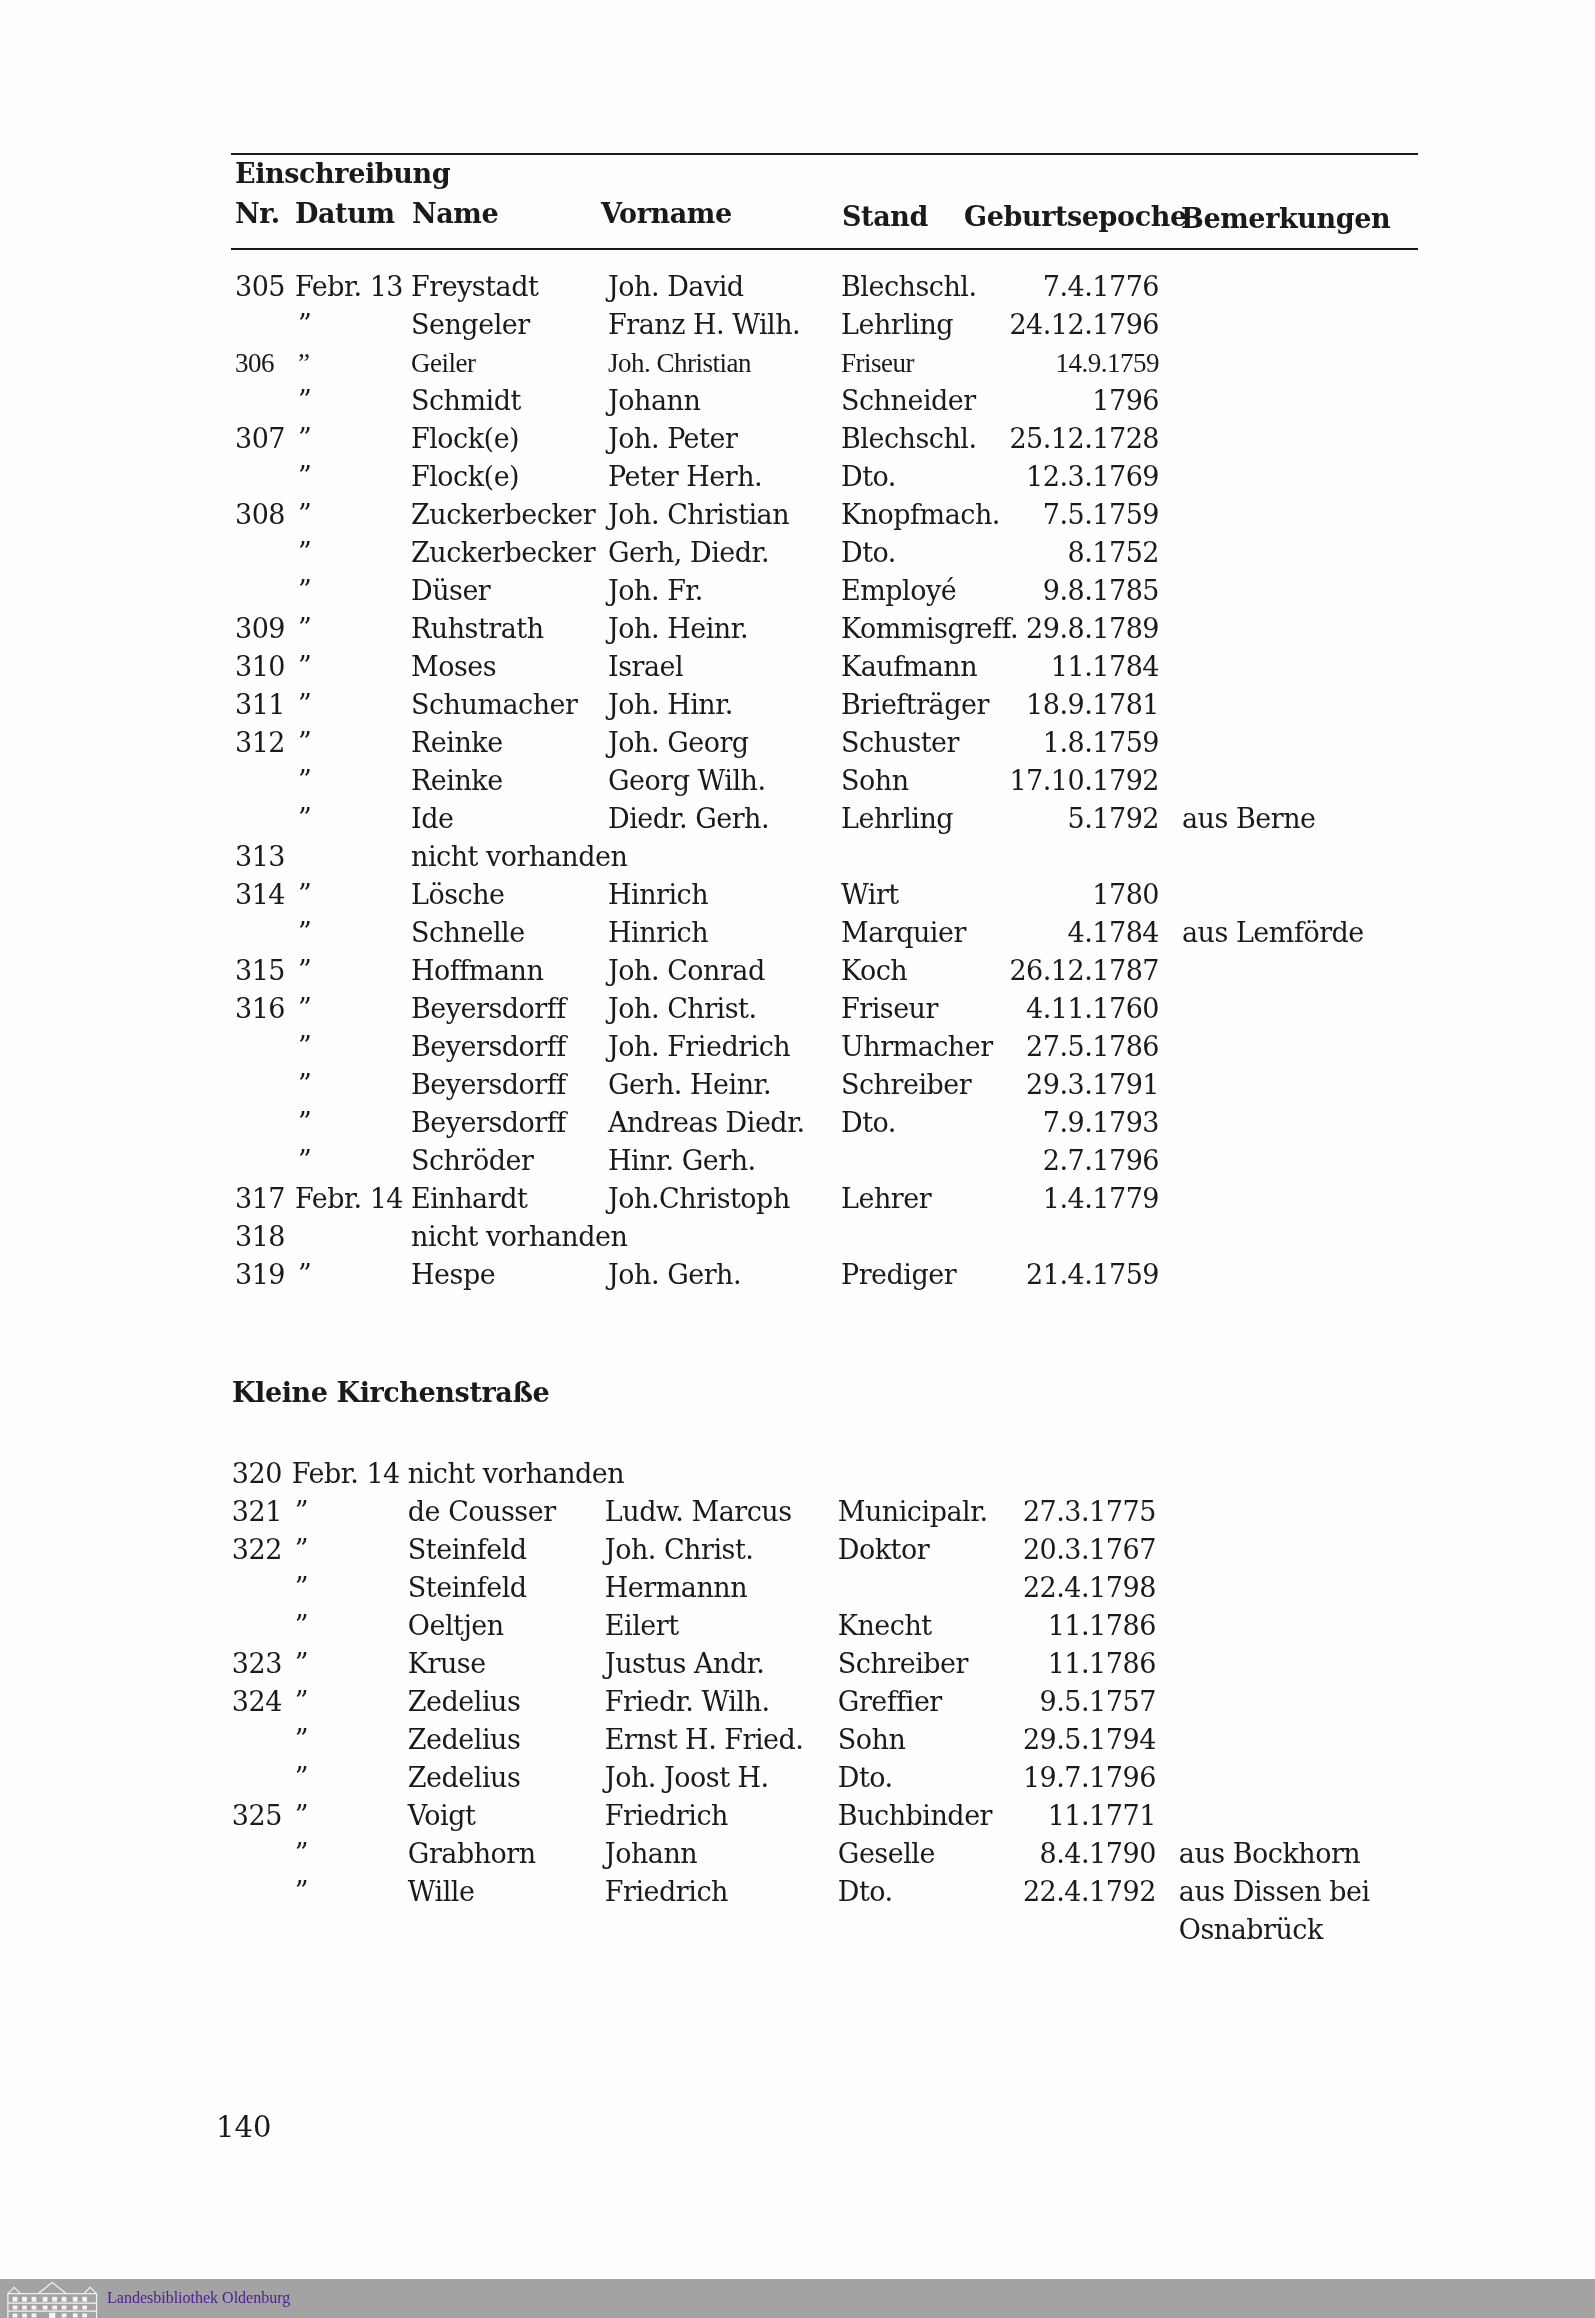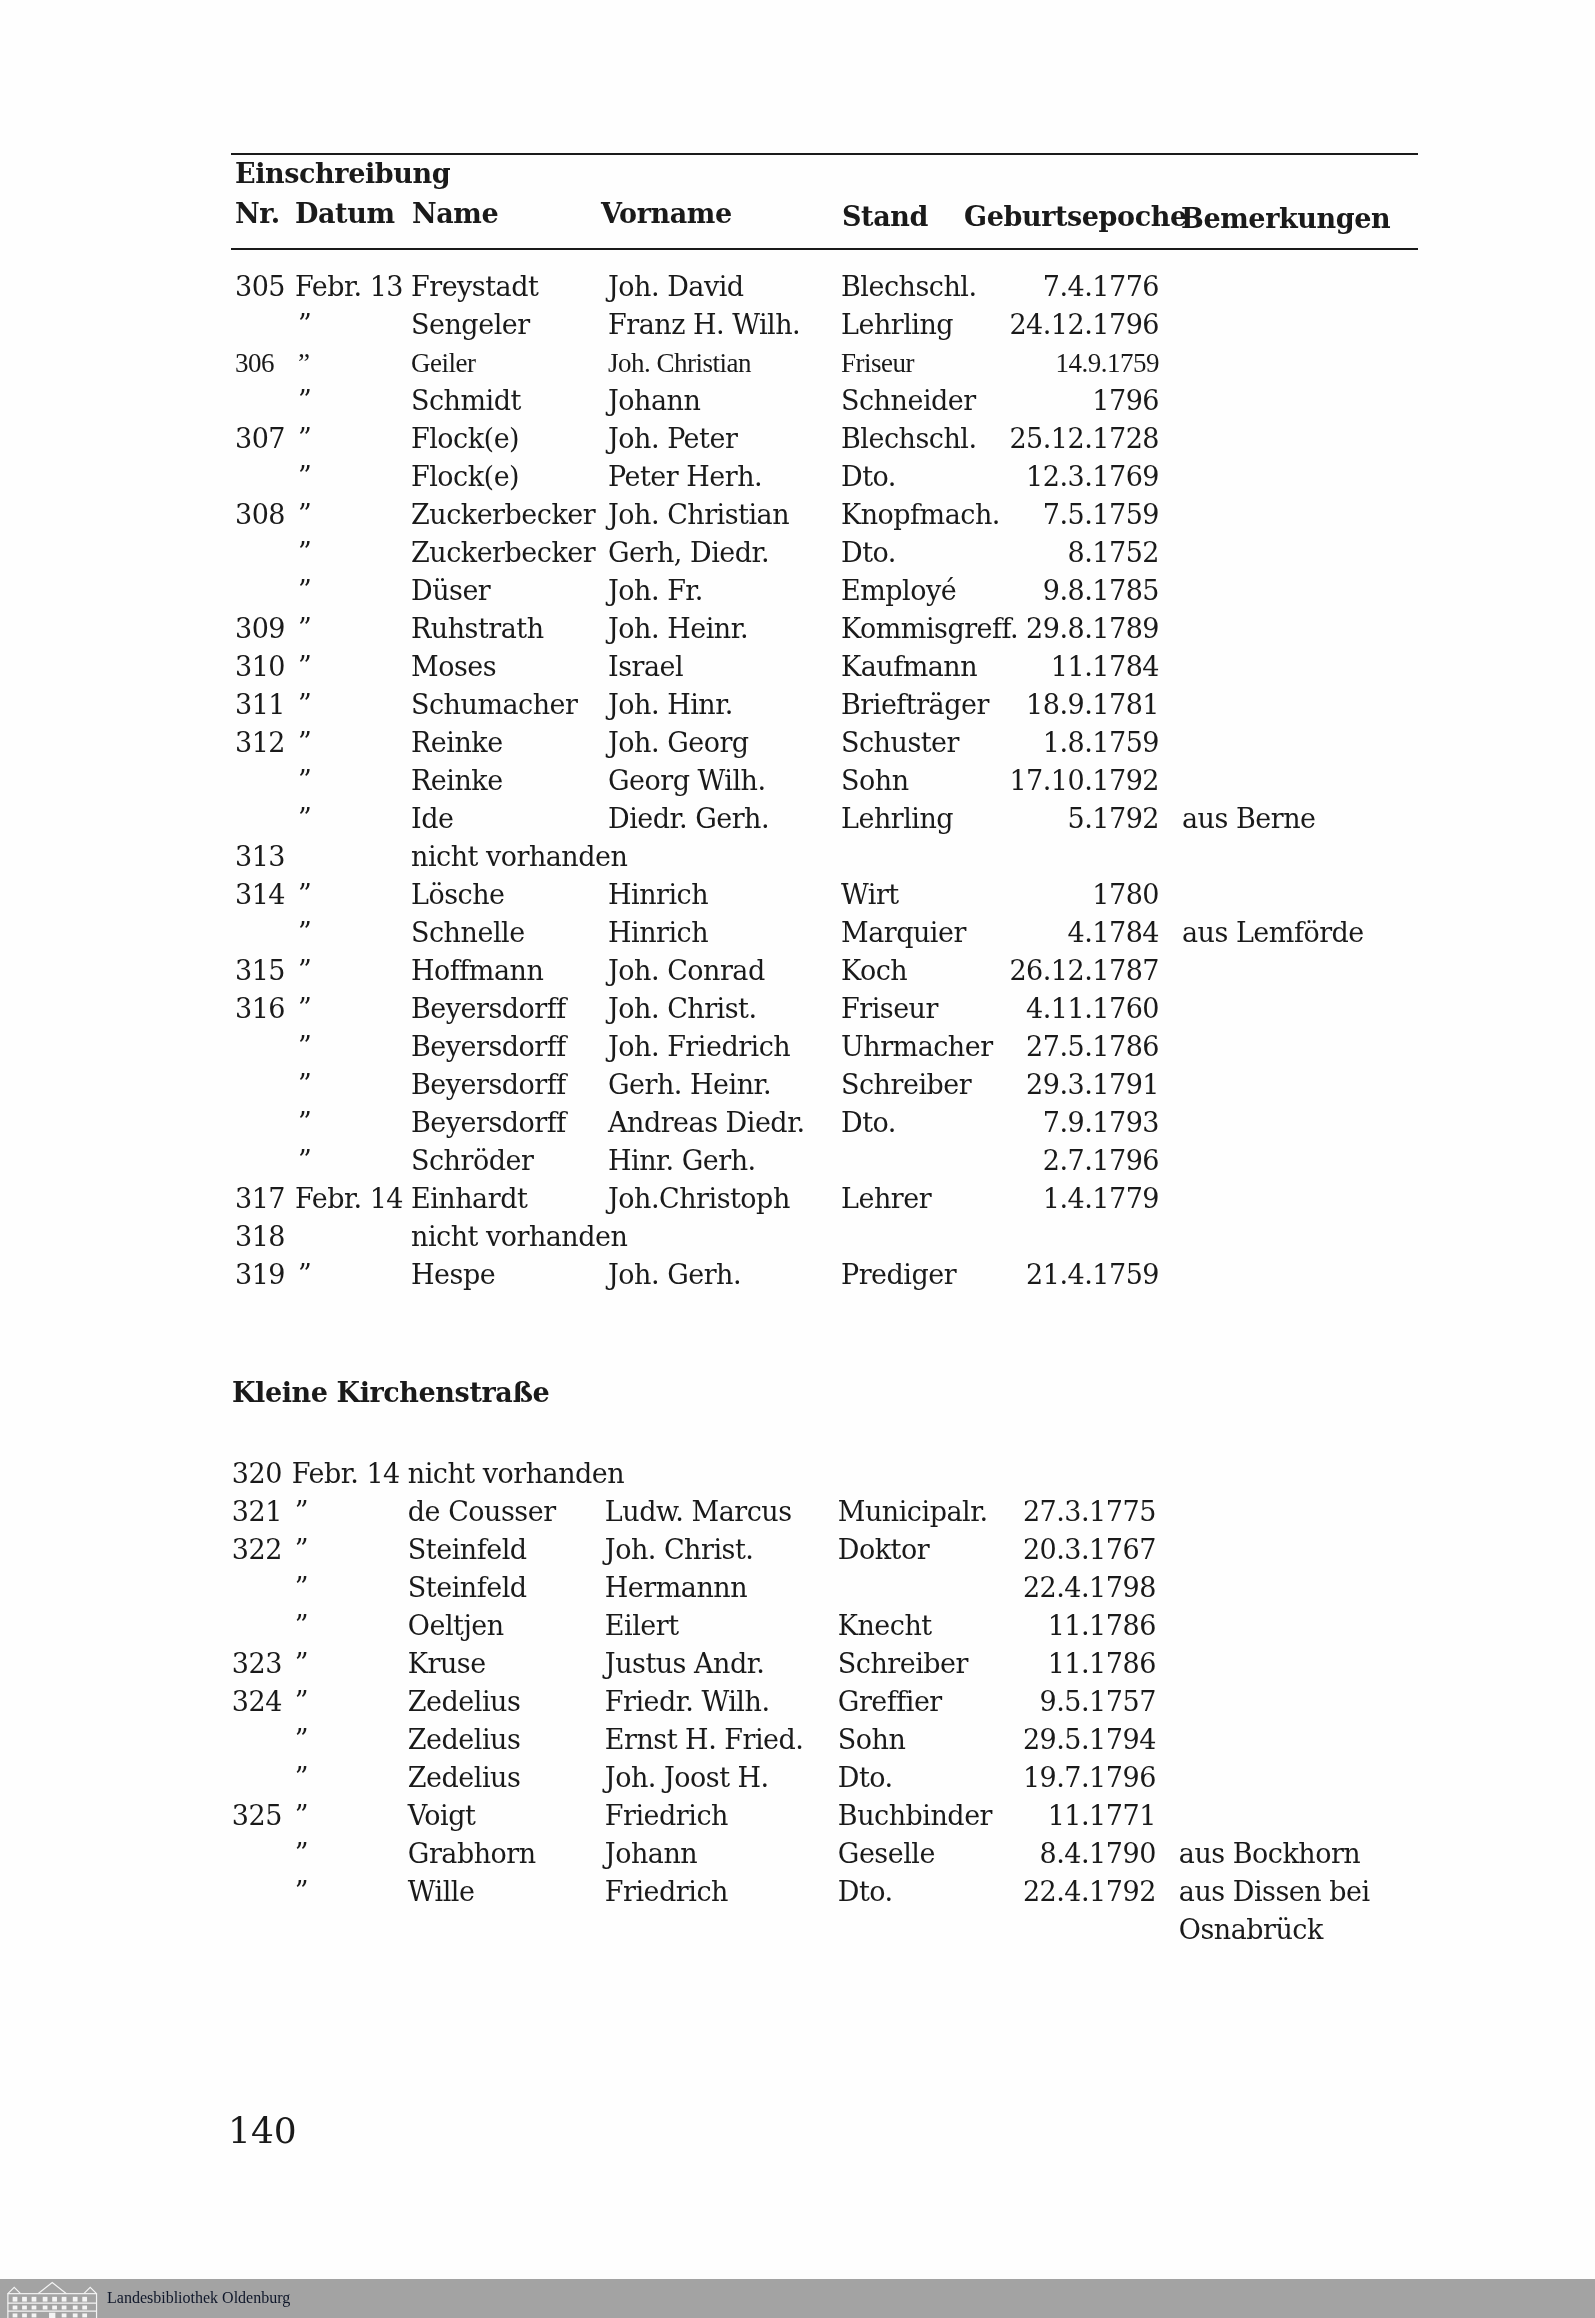--- a/index.html
+++ b/index.html
@@ -26,27 +26,27 @@
   .c-datum { left: 295px; }
   .c-ditto { left: 298px; }
   .c-name { left: 411px; }
   .c-vor { left: 608px; text-align: center; }
   .c-stand { left: 841px; }
   .c-geb { left: 917px; width: 242px; text-align: right; }
   .c-bem { left: 1182px; }
   .section-title {
     position: absolute; left: 232px; top: 1377px; font-weight: bold; font-size: 27px; letter-spacing: -0.4px;
   }
-  .page-number { position: absolute; left: 228px; top: 2110px; font-size: 36px; }
+  .page-number { position: absolute; left: 216px; top: 2110px; font-size: 29px; }
   .footer {
     position: absolute; left: 0; top: 2279px; width: 1595px; height: 40px; background: #a3a3a3;
   }
   .footer-logo { position: absolute; left: 5.6px; top: 1.6px; width: 94px; height: 38px; }
   .footer-text {
-    position: absolute; left: 107px; top: 9.6px; color: #0f172a; font-size: 16px;
+    position: absolute; left: 107px; top: 9.6px; color: #4c1d95; font-size: 16px;
     font-family: "Liberation Serif", serif;
   }
 </style>
 </head>
 <body>
 
 <div class="page">
   <div class="rule top"></div>
   <div class="hdr-title">Einschreibung</div>
   <div class="hdr-row">

